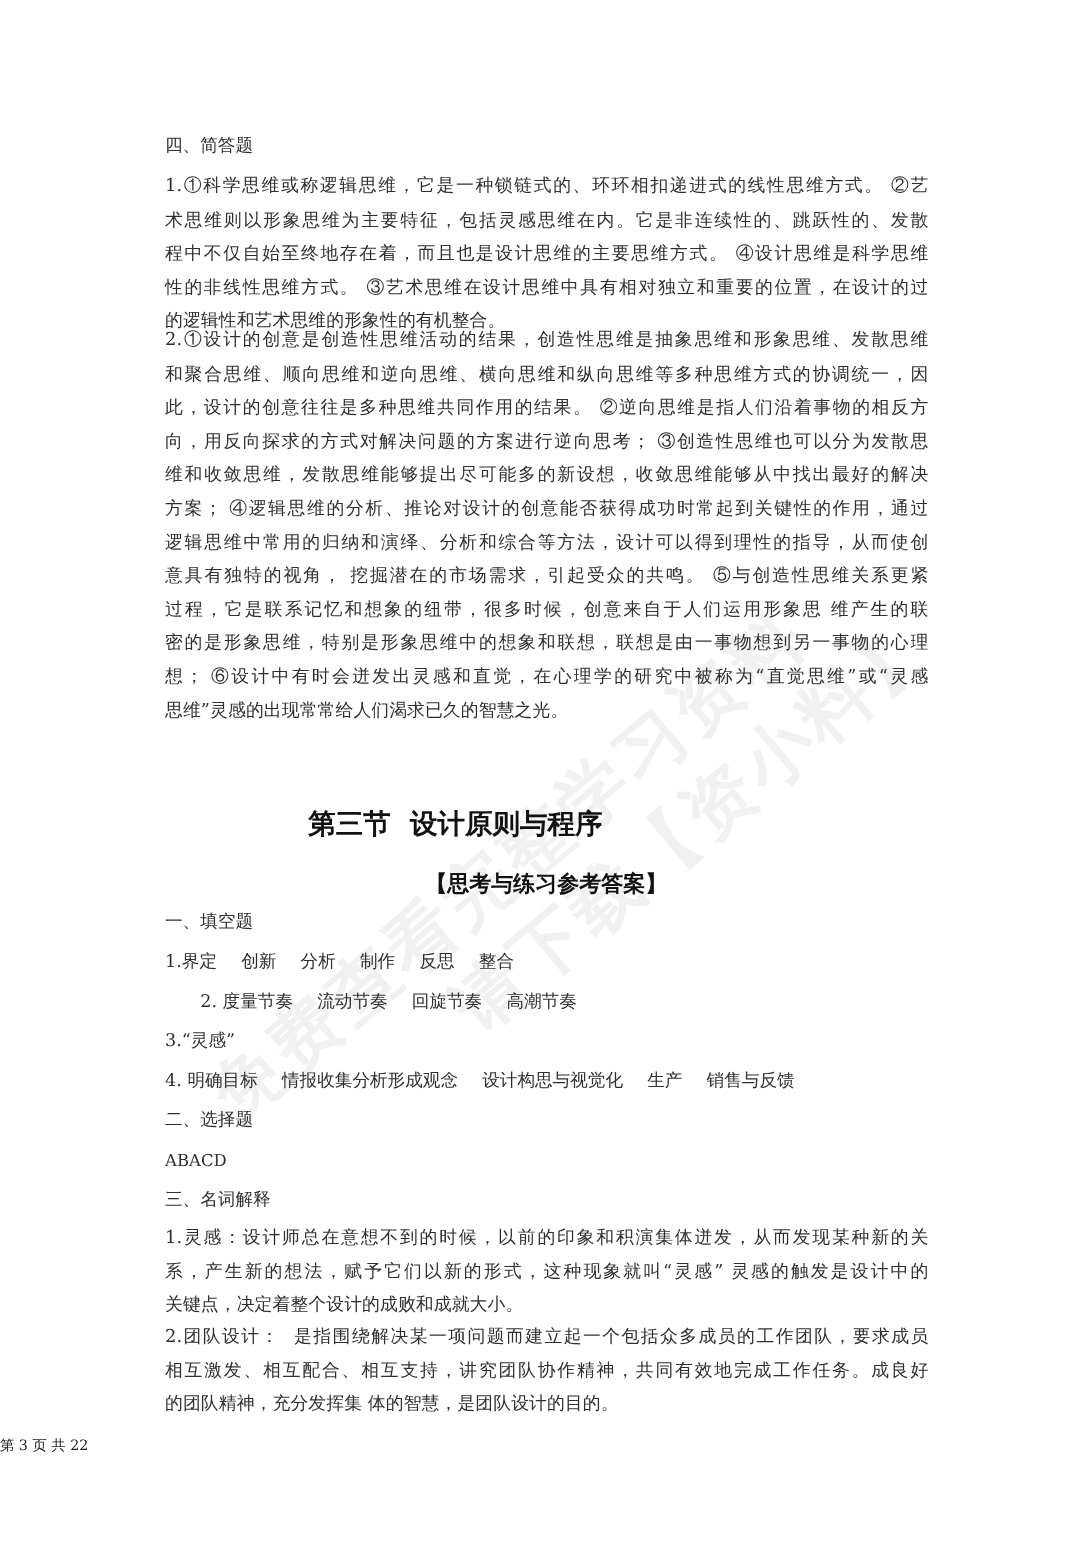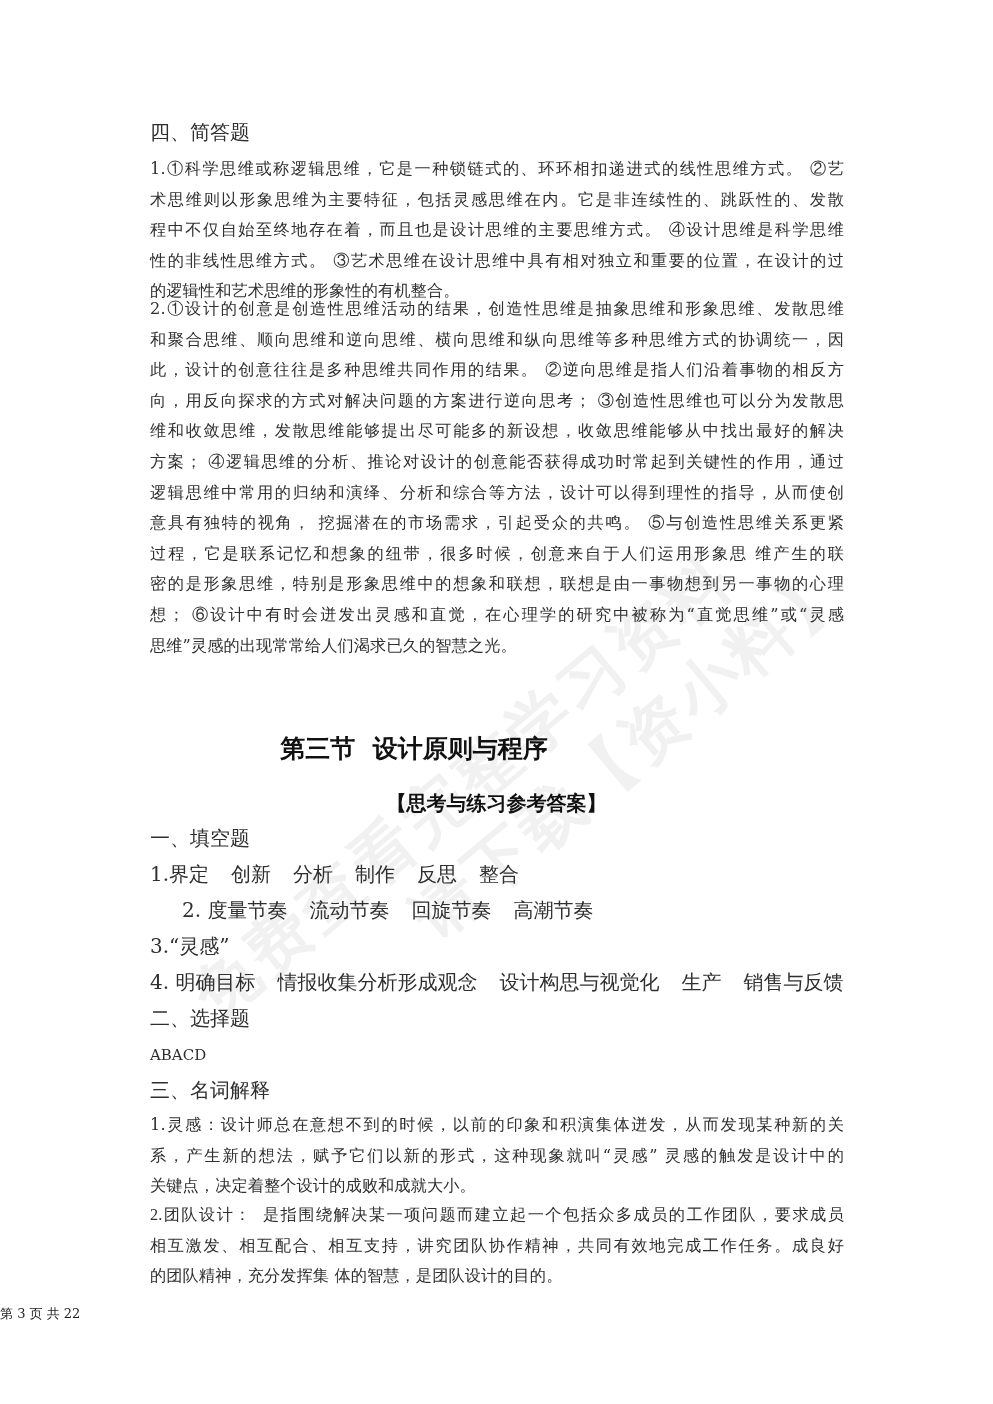--- a/index.html
+++ b/index.html
@@ -54,21 +54,21 @@
     .content {
       position: absolute;
       left: 150px;
       top: 0;
       width: 694px;
       z-index: 2;
     }
     .line {
       position: absolute;
       left: 0;
-      font-size: 20px;
+      font-size: 16px;
       line-height: 20px;
       white-space: nowrap;
       color: #2f2f2f;
     }
     .para {
       position: absolute;
       left: 0;
       width: 694px;
       font-size: 16.2px;
       line-height: 30.6px;
@@ -183,21 +183,21 @@
 
     <div class="line" style="top:1080px;">三、名词解释</div>
 
     <div class="para" style="top:1110px;">
       <span class="pl">1.灵感：设计师总在意想不到的时候，以前的印象和积演集体迸发，从而发现某种新的关</span>
       <span class="pl">系，产生新的想法，赋予它们以新的形式，这种现象就叫“灵感” 灵感的触发是设计中的</span>
       <span class="pl last">关键点，决定着整个设计的成败和成就大小。</span>
     </div>
 
     <div class="para" style="top:1200px;">
-      <span class="pl" style="white-space:pre;font-family:Liberation Serif, serif;">2.团队设计：  是指围绕解决某一项问题而建立起一个包括众多成员的工作团队，要求成员</span>
+      <span class="pl" style="white-space:pre;">2.团队设计：  是指围绕解决某一项问题而建立起一个包括众多成员的工作团队，要求成员</span>
       <span class="pl">相互激发、相互配合、相互支持，讲究团队协作精神，共同有效地完成工作任务。成良好</span>
       <span class="pl last">的团队精神，充分发挥集 体的智慧，是团队设计的目的。</span>
     </div>
   </div>
 
   <div class="section-title">
     <span style="white-space:pre;">第三节  设计原则与程序</span>
   </div>
   <div class="subtitle">
     <span>【思考与练习参考答案】</span>

